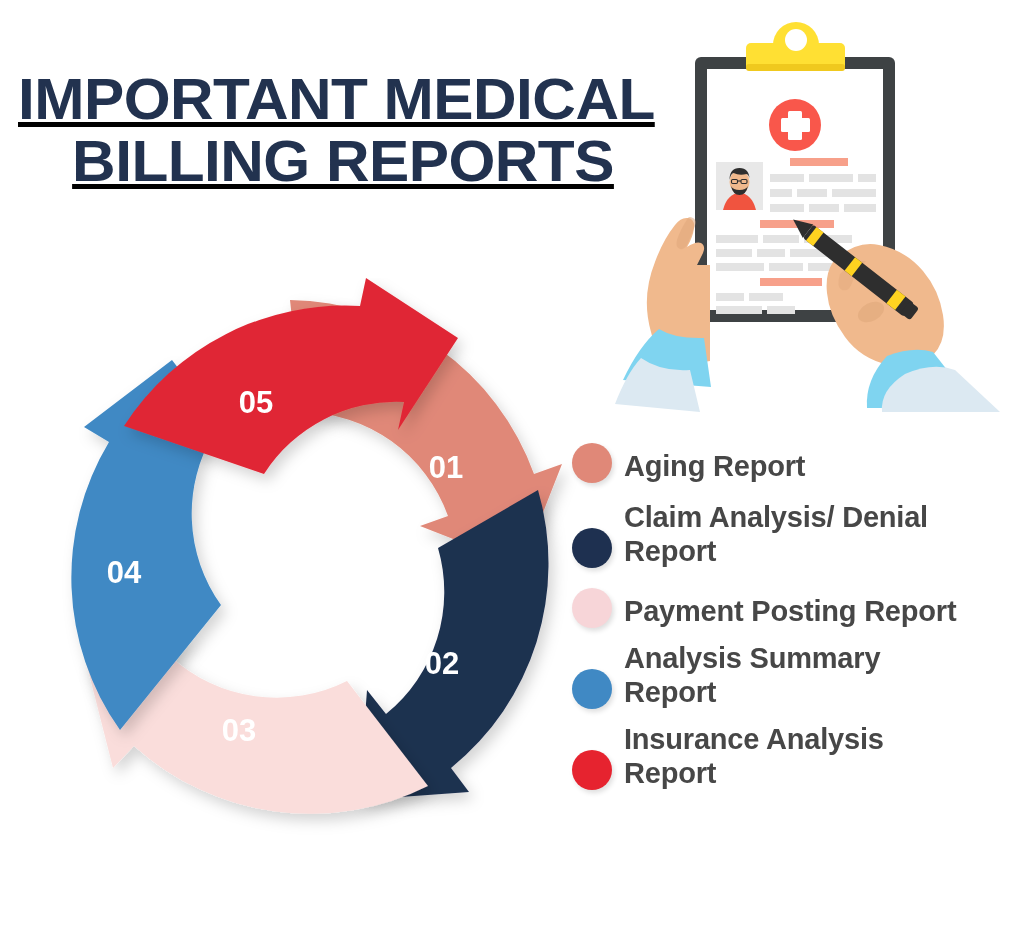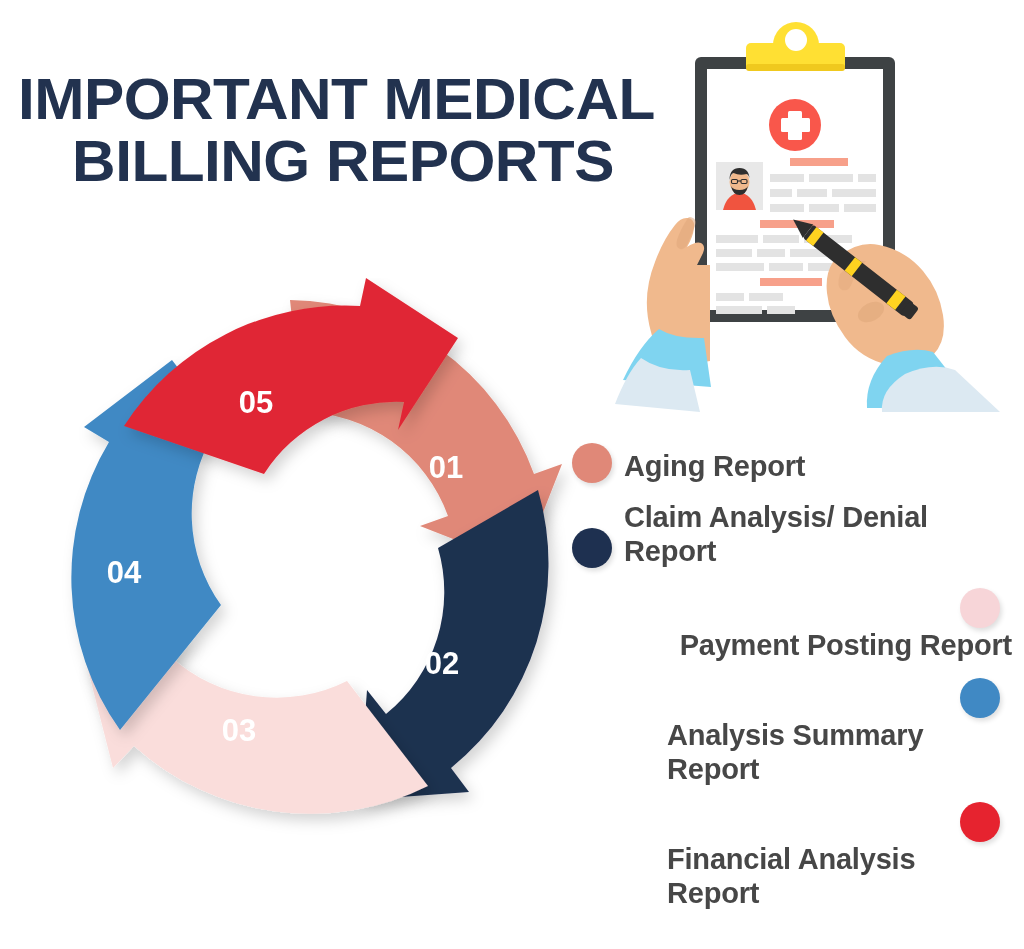--- a/index.html
+++ b/index.html
@@ -6,21 +6,21 @@
   html, body {
     width:1024px; height:949px;
     background:#ffffff;
     font-family:"Liberation Sans", sans-serif;
     overflow:hidden;
   }
   #stage { position:relative; width:1024px; height:949px; background:#fff; }
 
   
   #title-block {
-    position:absolute; left:18px; top:68px; width:640px;
+    position:absolute; left:18px; top:68px; width:640px;text-decoration:underline;
   }
   .title-line {
     color:#22324f;
     font-family:"Liberation Sans", sans-serif;
     font-weight:bold;
     font-size:58px;
     line-height:62px;
     letter-spacing:-0.5px;
     transform:scaleX(1.04);
     transform-origin:left center;
@@ -57,21 +57,21 @@
   }
   .legend-label {
     color:#474747;
     font-family:"Liberation Sans", sans-serif;
     font-weight:bold;
     font-size:29px;
     line-height:34px;
     letter-spacing:-0.2px;
     max-width:345px;
   }
-  .legend-item.tight { margin-bottom:13px;flex-direction:column; }
+  .legend-item.tight { margin-bottom:13px; }
 </style>
 </head>
 <body>
 
 <div id="stage">
 
   <div id="title-block">
     <div class="title-line l1">IMPORTANT MEDICAL</div>
     <div class="title-line l2">BILLING REPORTS</div>
   </div>
@@ -255,18 +255,18 @@
       <span class="legend-label">Payment Posting Report</span>
     </div>
 
     <div class="legend-item tight">
       <span class="legend-dot" style="background:#4089c4"></span>
       <span class="legend-label">Analysis Summary Report</span>
     </div>
 
     <div class="legend-item tight">
       <span class="legend-dot" style="background:#e6232f"></span>
-      <span class="legend-label">Financial Analysis Report</span>
+      <span class="legend-label">Insurance Analysis Report</span>
     </div>
 
   </div>
 
 </div>
 
 </body></html>

